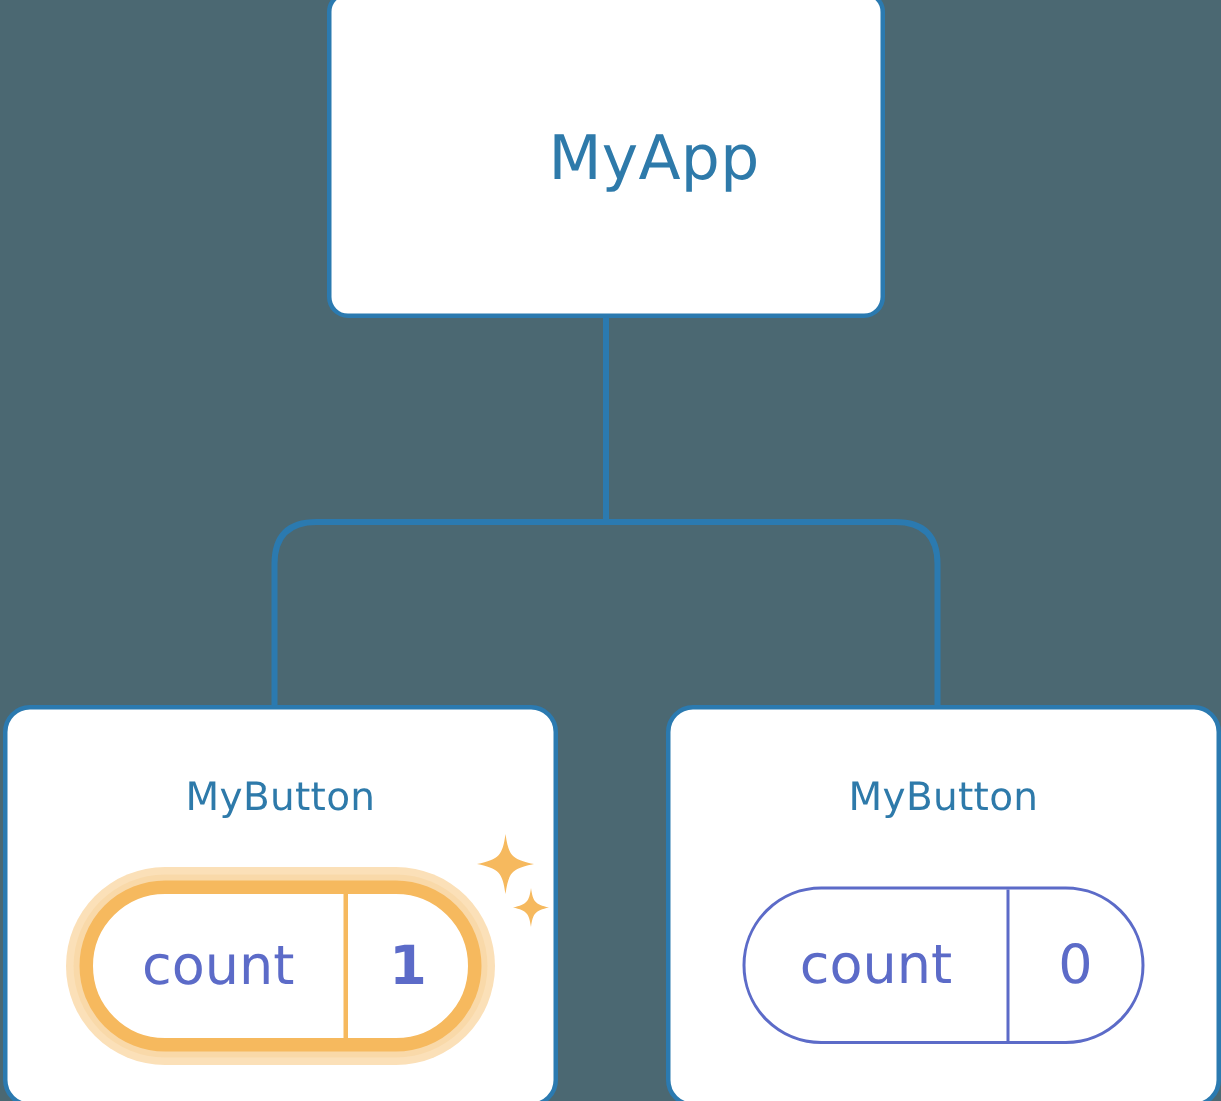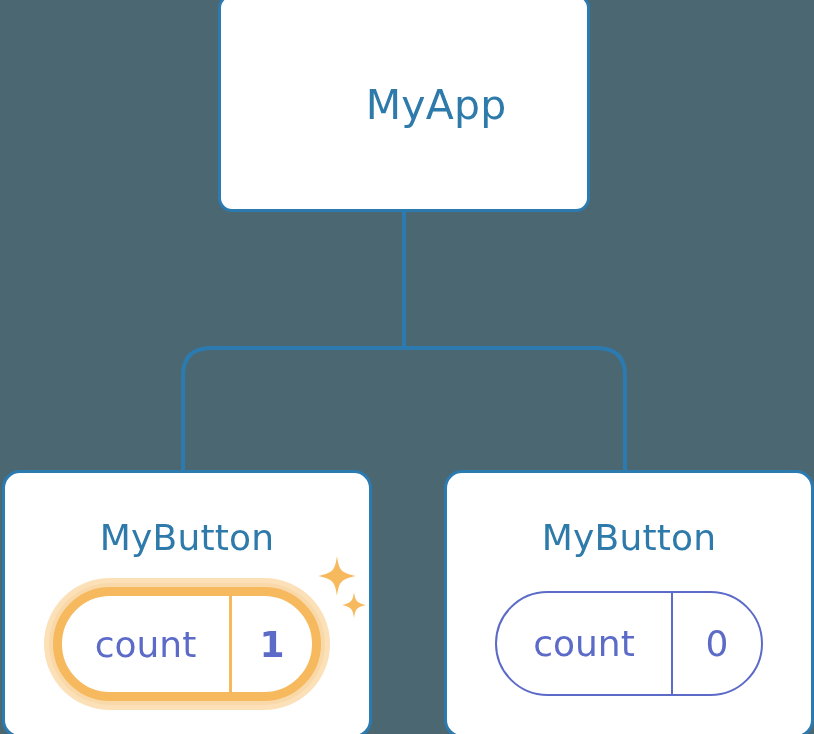--- a/index.html
+++ b/index.html
@@ -69,21 +69,21 @@
     letter-spacing: 0.2px;
     white-space: nowrap;
   }
   .node-root .node-title {
     top: 84px;
     font-size: 41px;
     margin-left: 32px;
   }
   .node-child .node-title {
     top: 44px;
-    font-size: 36px;
+    font-size: 26px;
   }
 
   
   .pill-wrap {
     position: absolute;
     left: 0;
     width: 100%;
     display: flex;
     justify-content: center;
     align-items: center;

